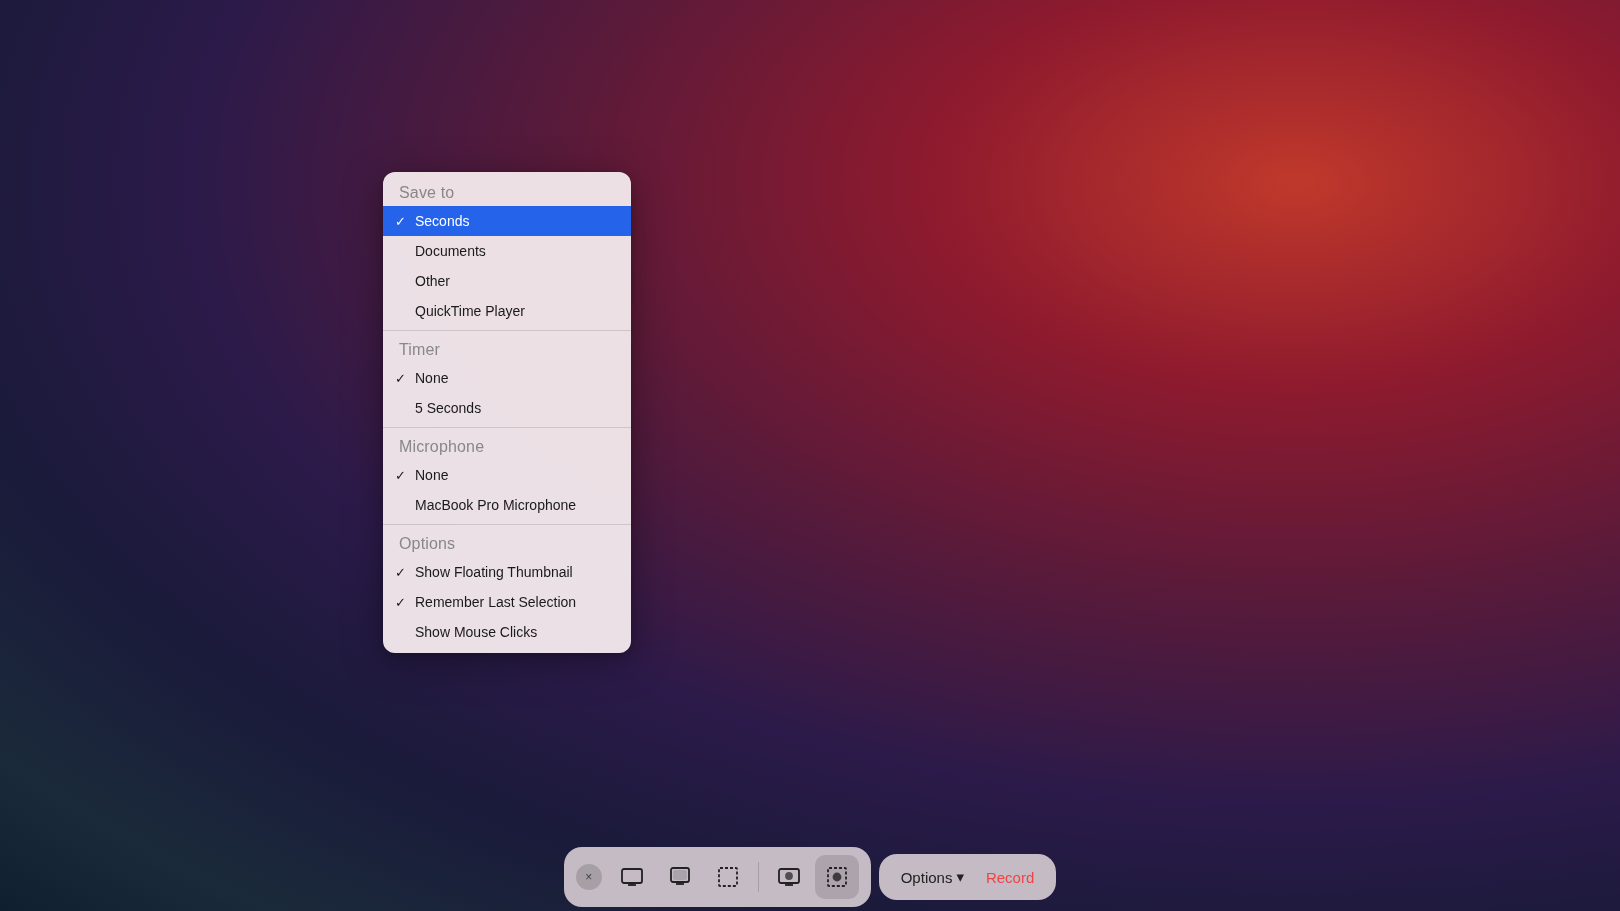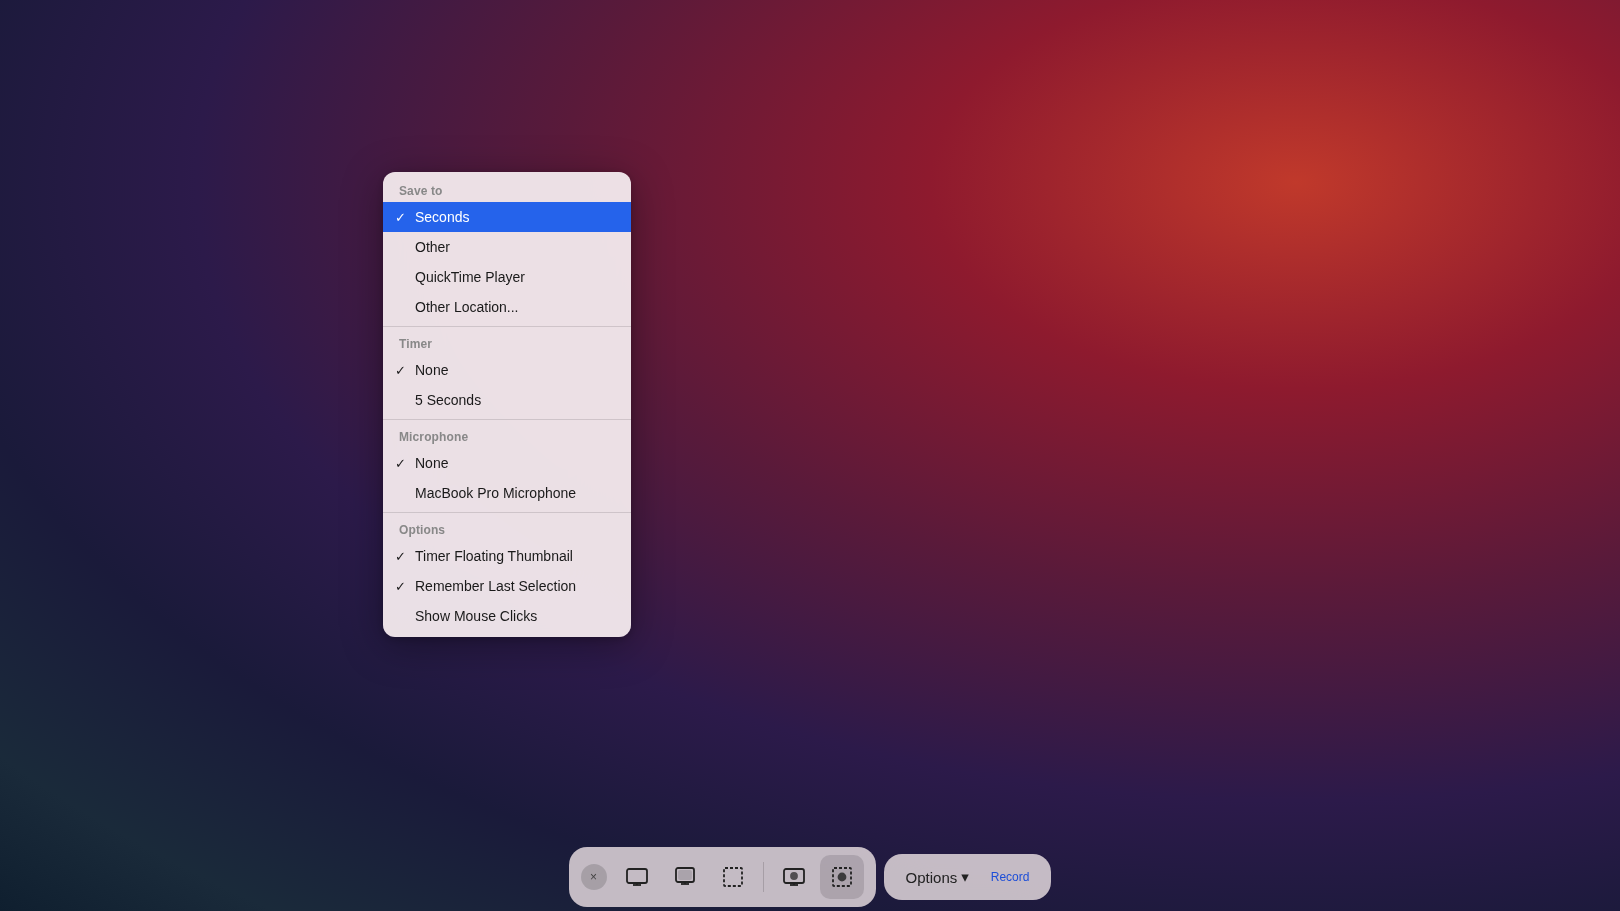--- a/index.html
+++ b/index.html
@@ -106,22 +106,22 @@
       border-radius: 8px;
       display: flex;
       align-items: center;
       gap: 4px;
     }
 
     .record-btn {
       background: transparent;
       border: none;
       cursor: pointer;
-      font-size: 12px;
-      color: #1d4ed8;
+      font-size: 15px;
+      color: #ef4444;
       padding: 6px 10px;
       border-radius: 8px;
     }
 
     
     .dropdown-menu {
       position: absolute;
       top: 172px;
       left: 383px;
       width: 248px;
@@ -129,23 +129,23 @@
       backdrop-filter: blur(30px);
       border-radius: 12px;
       box-shadow: 0 8px 40px rgba(0,0,0,0.35), 0 2px 8px rgba(0,0,0,0.2);
       z-index: 100;
       padding: 6px 0;
       overflow: hidden;
     }
 
     .menu-section-label {
       padding: 6px 16px 4px 16px;
-      font-size: 12px;
+      font-size: 16px;
       color: #888;
-      font-weight: 700;
+      font-weight: 400;
       letter-spacing: 0.01em;
     }
 
     .menu-item {
       padding: 7px 16px 7px 32px;
       font-size: 14px;
       color: #1a1a1a;
       cursor: pointer;
       position: relative;
       display: flex;
@@ -186,28 +186,28 @@
 
 <div class="dropdown-menu">
 
   <div class="menu-section-label">Save to</div>
 
   <div class="menu-item selected">
     <span class="check-icon">✓</span>
     <span>Seconds</span>
   </div>
   <div class="menu-item">
+    <span>Documents</span>
+  </div>
+  <div class="menu-item">
     <span>Other</span>
   </div>
   <div class="menu-item">
     <span>QuickTime Player</span>
   </div>
-  <div class="menu-item">
-    <span>Other Location...</span>
-  </div>
 
   <div class="menu-separator"></div>
 
   <div class="menu-section-label">Timer</div>
 
   <div class="menu-item">
     <span class="check-icon">✓</span>
     <span>None</span>
   </div>
   <div class="menu-item">
@@ -225,21 +225,21 @@
   <div class="menu-item">
     <span>MacBook Pro Microphone</span>
   </div>
 
   <div class="menu-separator"></div>
 
   <div class="menu-section-label">Options</div>
 
   <div class="menu-item">
     <span class="check-icon">✓</span>
-    <span>Timer Floating Thumbnail</span>
+    <span>Show Floating Thumbnail</span>
   </div>
   <div class="menu-item">
     <span class="check-icon">✓</span>
     <span>Remember Last Selection</span>
   </div>
   <div class="menu-item">
     <span>Show Mouse Clicks</span>
   </div>
 
 </div>

